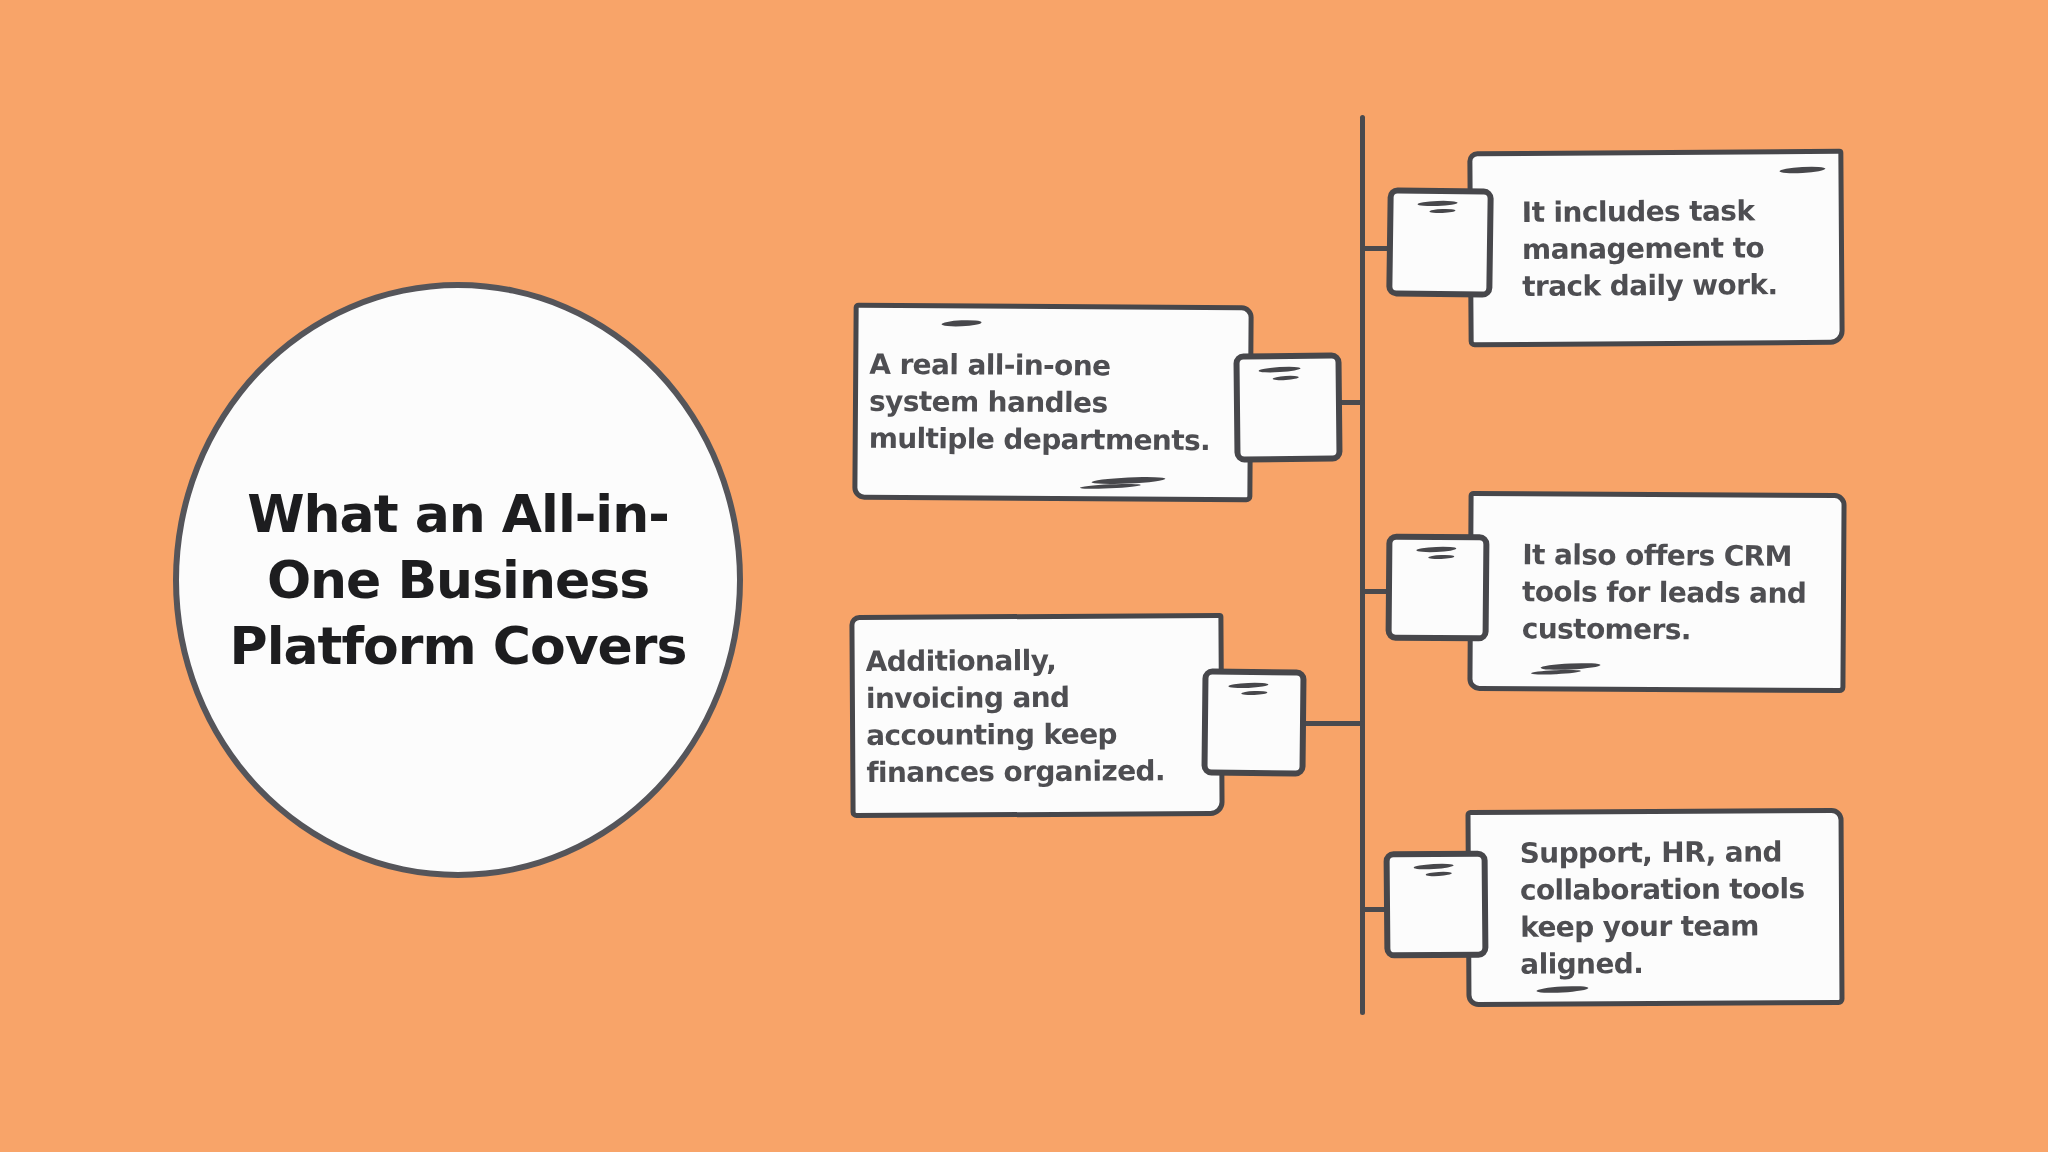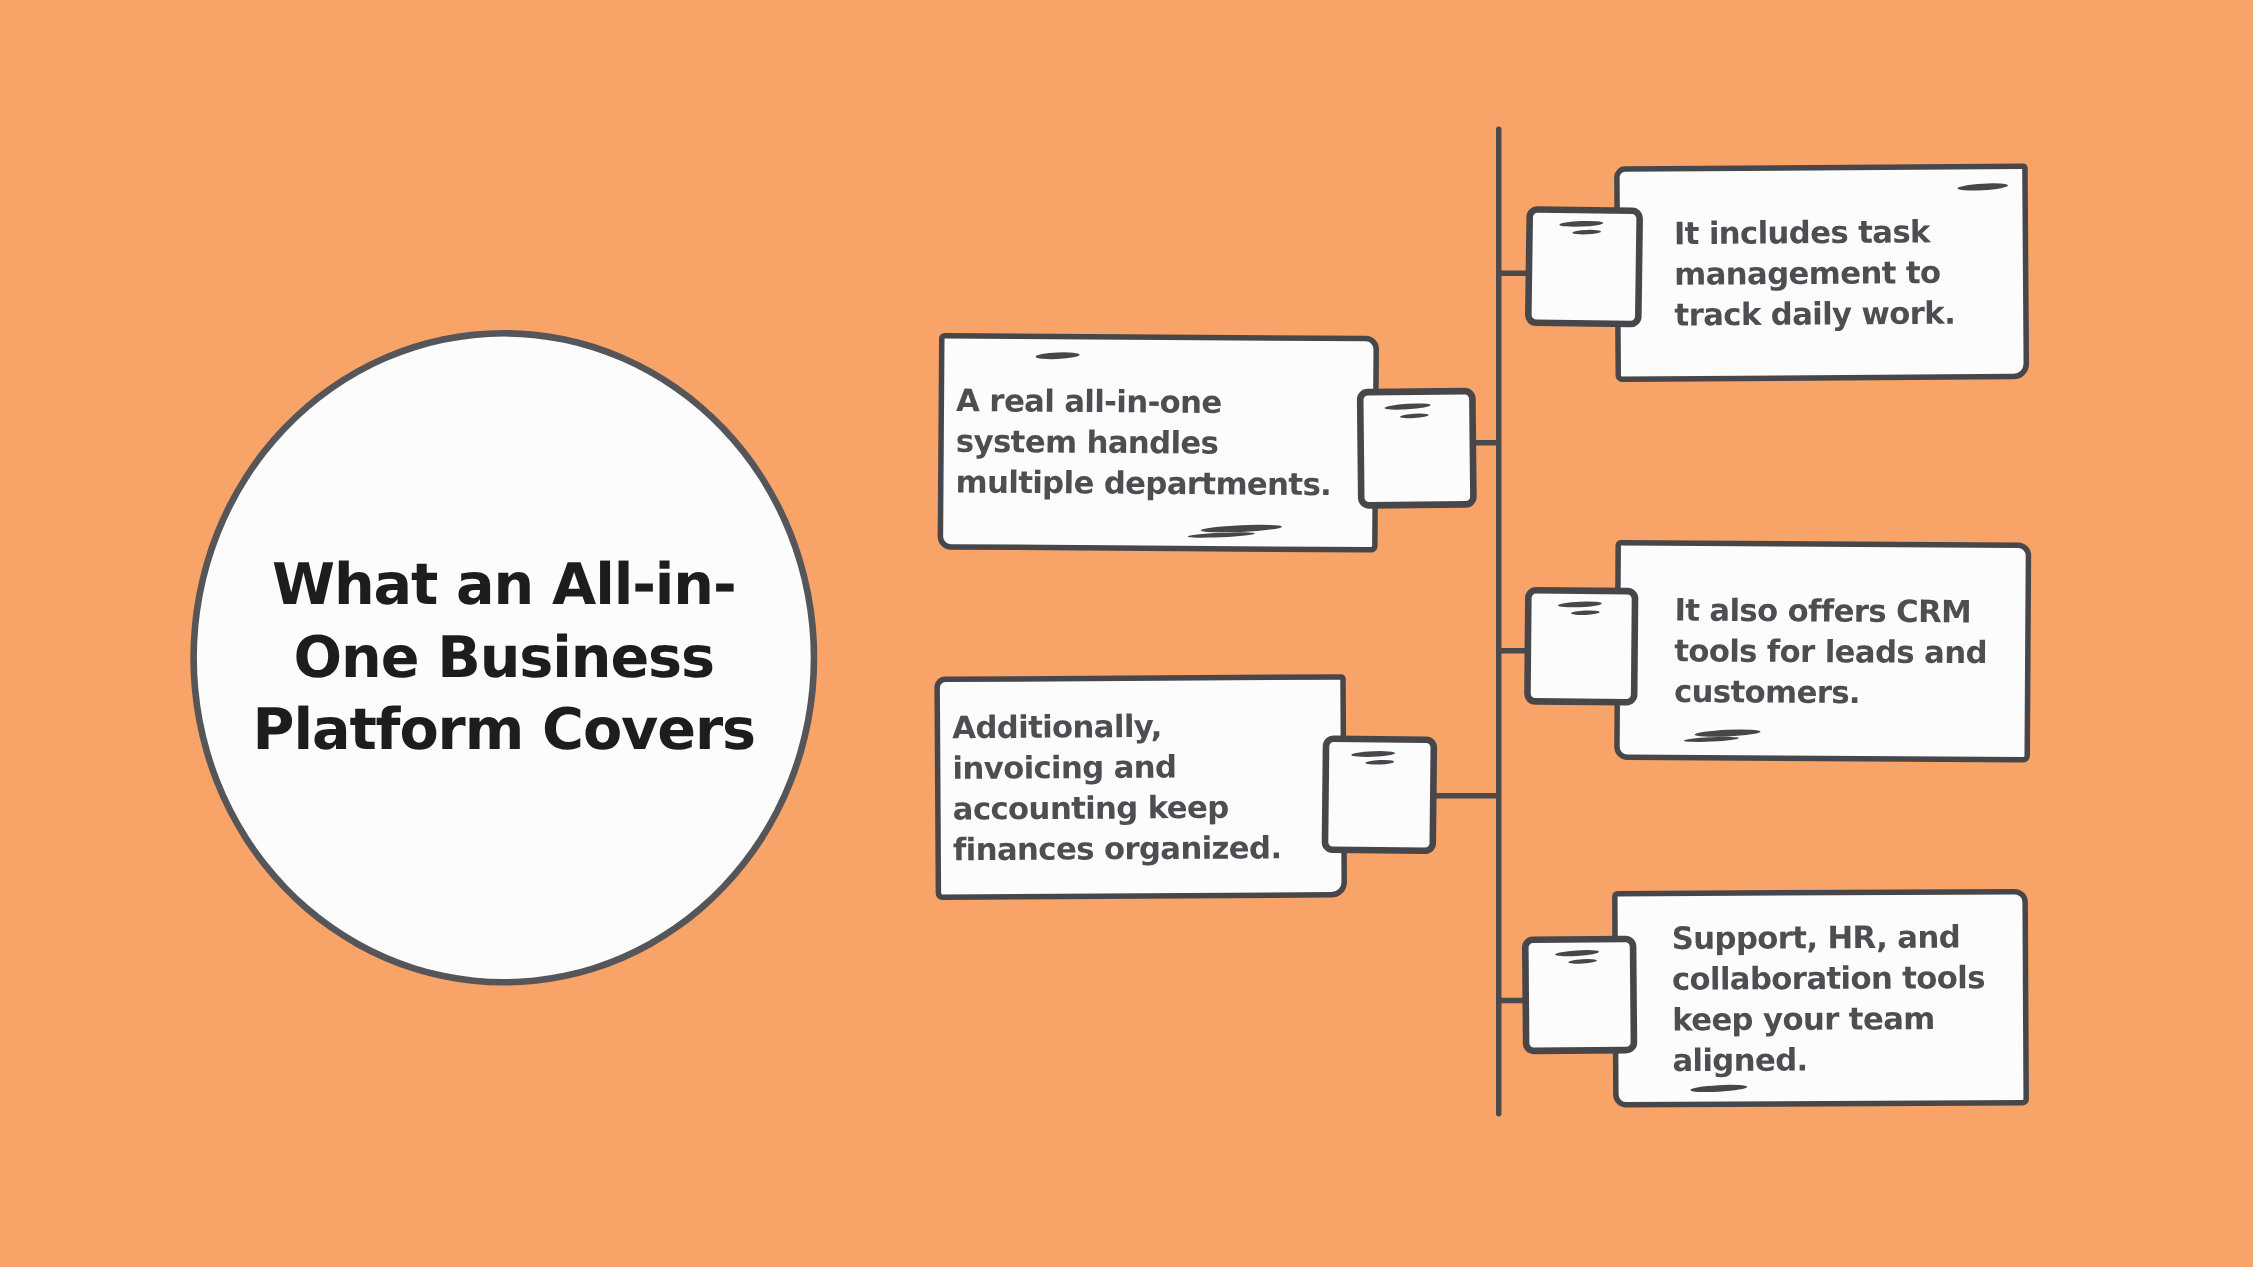--- a/index.html
+++ b/index.html
@@ -6,21 +6,21 @@
   html,body { background:#e8e8e8; }
   .canvas {
     position:relative;
     width:2048px; height:1152px;
     background:#F8A469;
     overflow:hidden;
     font-family:"DejaVu Sans", sans-serif;
   }
   
   .topic-circle {
-    position:absolute; left:173px; top:300px;
+    position:absolute; left:173px; top:282px;
     width:570px; height:596px;
     background:#FCFCFC;
     border:6px solid #55555A;
     border-radius:50%;
     display:flex; align-items:center; justify-content:center;
     text-align:center; z-index:2;
   }
   .topic-circle h1 {
     font-size:52px; line-height:66px; font-weight:800;
     letter-spacing:-1px; color:#1D1D1F;

